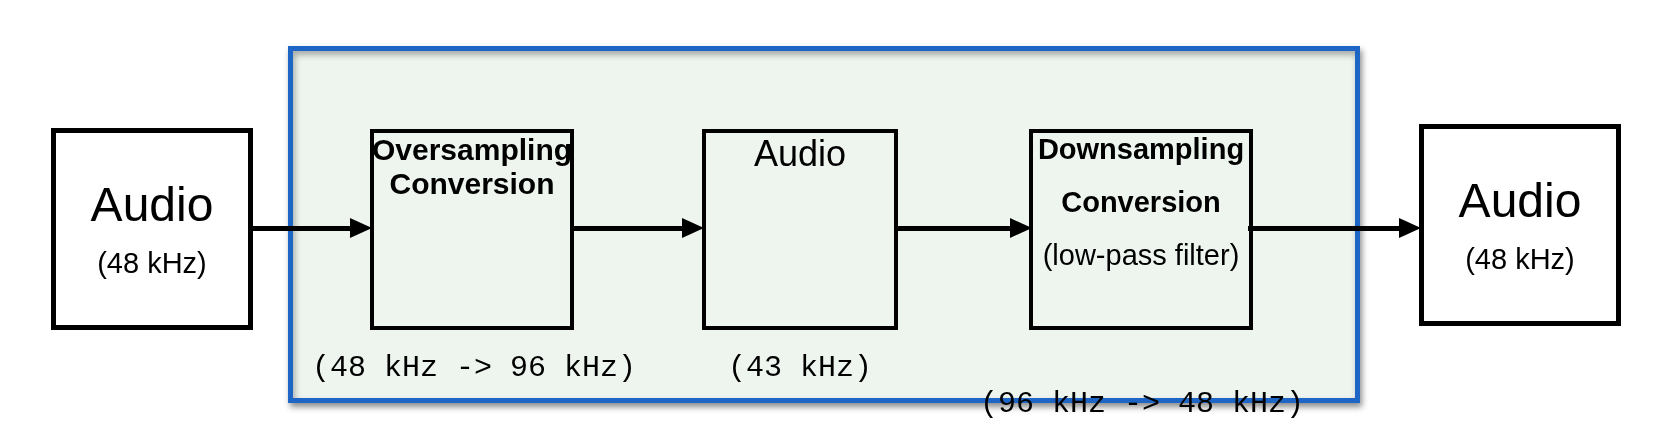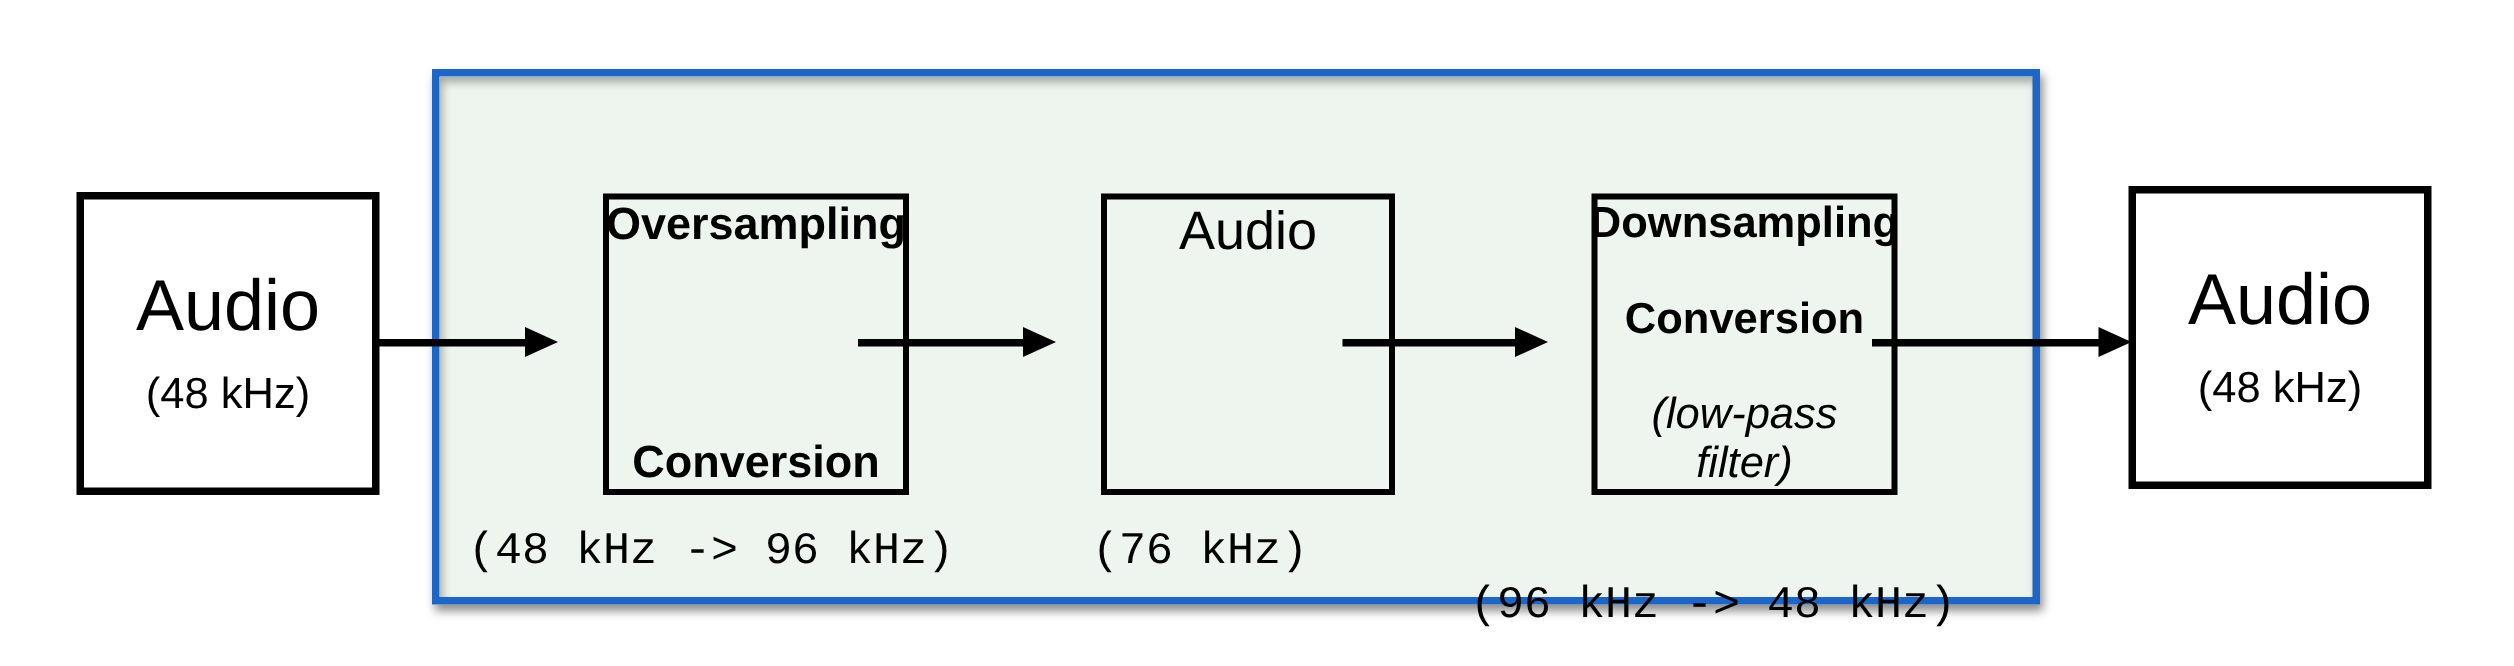--- a/index.html
+++ b/index.html
@@ -57,32 +57,31 @@
   
   .stage-box {
     position: absolute;
     top: 129px; height: 201px;
     box-sizing: border-box;
     border: 4px solid #000000;
     background: transparent;
     display: flex;
     flex-direction: column;
     align-items: center;
-    justify-content: space-between;
+    justify-content: flex-start;
     text-align: center;
     z-index: 2;
-    margin-left: 32px;
   }
   #stage-oversampling { left: 370px;  width: 204px; }
   #stage-processor    { left: 702px;  width: 196px; }
-  #stage-downsampling { left: 1029px; width: 204px; }
+  #stage-downsampling { left: 1029px; width: 224px; gap: 20px; }
   #stage-oversampling .label-line { font-weight: 700; font-size: 30px; line-height: 34px; }
   #stage-processor    .label-line { font-weight: 400; font-size: 36px; line-height: 41px; }
   #stage-downsampling .label-line { font-weight: 700; font-size: 29px; line-height: 33px; }
-  .stage-note { font-weight: 400; font-size: 29px; line-height: 33px; font-style: italic; }
+  .stage-note { font-weight: 400; font-size: 29px; line-height: 33px; }
 
   
   .caption {
     position: absolute;
     top: 352px;
     width: 320px;
     text-align: center;
     font-size: 30px;
     line-height: 32px;
     z-index: 2;
@@ -124,21 +123,21 @@
 
   <div class="stage-box" id="stage-oversampling">
     <div class="label-line">Oversampling</div>
     <div class="label-line">Conversion</div>
   </div>
   <div class="caption" id="caption-oversampling">(48 kHz -&gt; 96 kHz)</div>
 
   <div class="stage-box" id="stage-processor">
     <div class="label-line">Audio</div>
   </div>
-  <div class="caption" id="caption-processor">(76 kHz)</div>
+  <div class="caption" id="caption-processor">(43 kHz)</div>
 
   <div class="stage-box" id="stage-downsampling">
     <div class="label-line">Downsampling</div>
     <div class="label-line">Conversion</div>
     <div class="stage-note">(low-pass filter)</div>
   </div>
   <div class="caption" id="caption-downsampling">(96 kHz -&gt; 48 kHz)</div>
 
   <div class="outer-box" id="sink-box">
     <div class="big">Audio</div>

